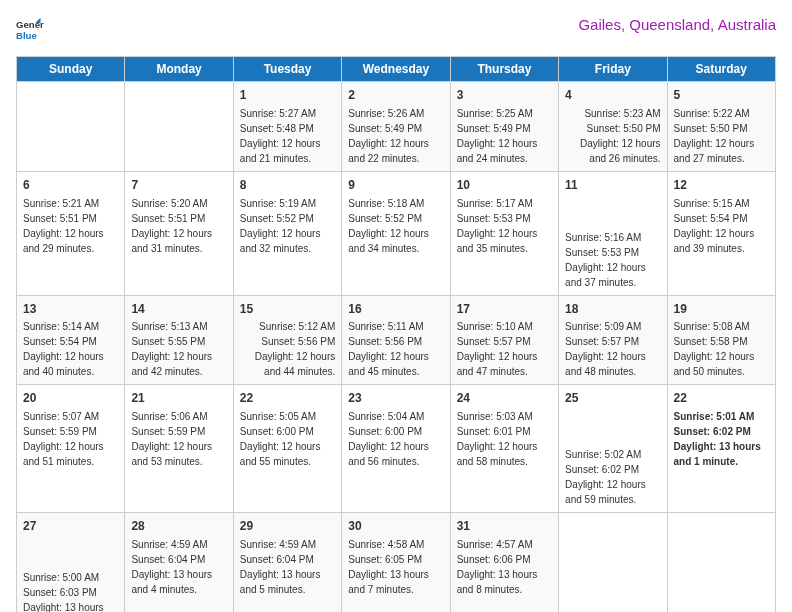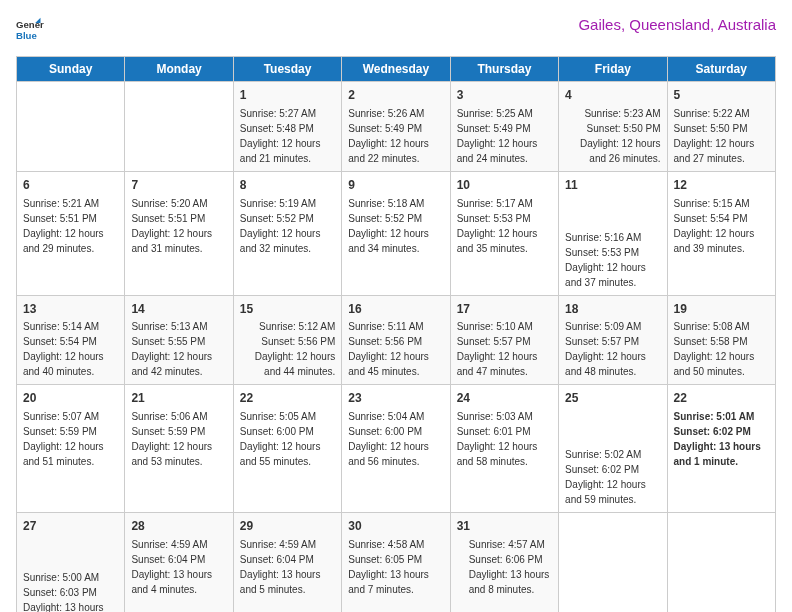--- a/index.html
+++ b/index.html
@@ -294,21 +294,21 @@
 Daylight: 13 hours and 5 minutes.</div>
         </td>
         <td>
           <span class="day-num">30</span>
           <div class="day-info" style="white-space: pre-line;">Sunrise: 4:58 AM
 Sunset: 6:05 PM
 Daylight: 13 hours and 7 minutes.</div>
         </td>
         <td>
           <span class="day-num">31</span>
-          <div class="day-info" style="white-space: pre-line; margin-left: 12px;">Sunrise: 4:57 AM
+          <div class="day-info" style="white-space: pre-line;">Sunrise: 4:57 AM
 Sunset: 6:06 PM
 Daylight: 13 hours and 8 minutes.</div>
         </td>
         <td class="empty-cell"></td>
         <td class="empty-cell"></td>
       </tr>
     </tbody>
 </table>
 
 </body></html>

